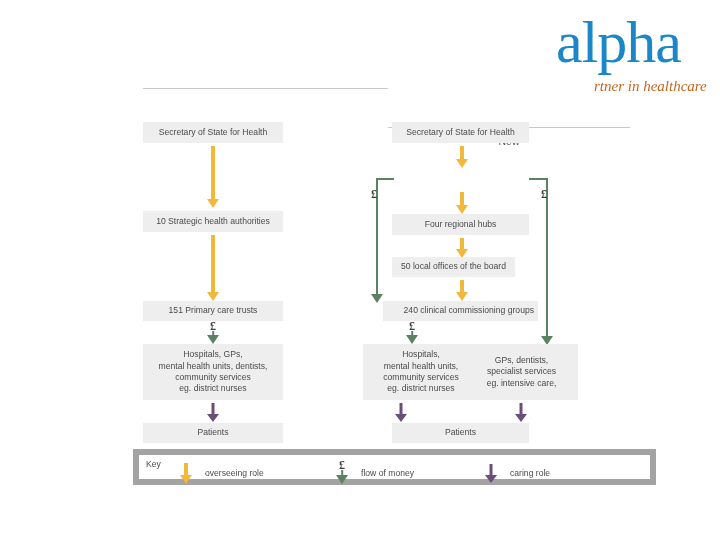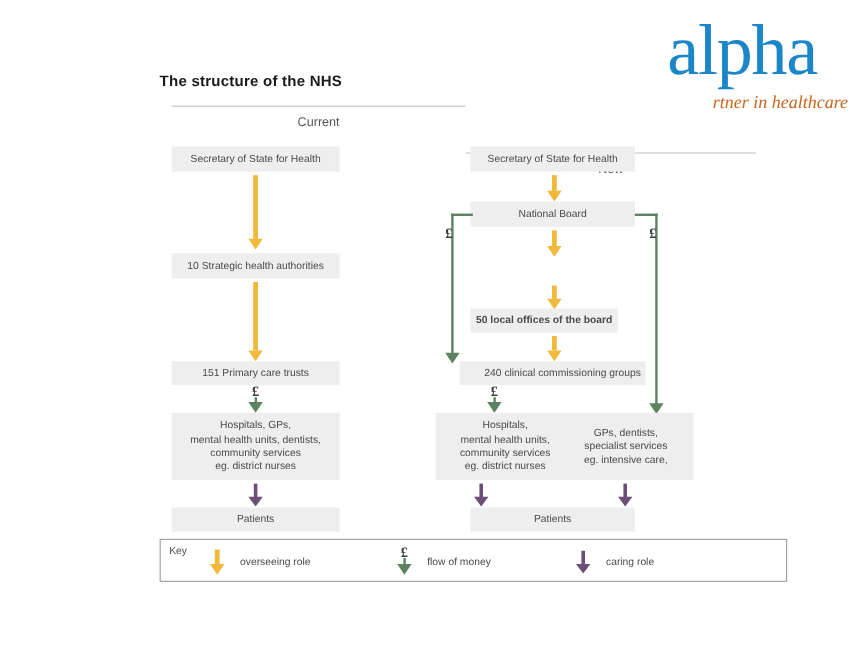--- a/index.html
+++ b/index.html
@@ -84,41 +84,39 @@
   }
   .gpound{
     position:absolute;
     font-family:"Liberation Serif","DejaVu Serif",serif;
     font-size:12px;line-height:12px;font-weight:bold;color:#3e3e3e;
   }
 
   
   #key{
     position:absolute;left:133px;top:449px;width:523px;height:36px;
-    border:1px solid #a3a3a3;background:#ffffff;box-sizing:border-box;
+    border:6px solid #a3a3a3;background:#ffffff;box-sizing:border-box;
   }
   #key .klabel{position:absolute;left:7px;top:4px;font-size:8.6px;color:#4a4a4a;}
   .kitem{position:absolute;top:8px;height:22px;}
   .kitem .ktext{position:absolute;left:26px;top:5px;font-size:8.6px;color:#4a4a4a;white-space:nowrap;}
 </style>
 </head>
 <body>
 
 <div id="slide">
 
   <div id="logo">
     <div class="mark">alpha</div>
     <div class="tagline">rtner in healthcare</div>
   </div>
 
-  <div id="title">The structure of the NHS</div>
 
   <div class="colhead" id="head-current">
     <div class="rule"></div>
-    <div class="lab">Current</div>
   </div>
   <div class="colhead" id="head-new">
     <div class="rule"></div>
     <div class="lab">New</div>
   </div>
 
   <div class="box" style="left:143px;top:122px;width:140px;height:21px;">
     <span class="lines">Secretary of State for Health</span>
   </div>
 
@@ -164,36 +162,36 @@
 
   <div class="box" style="left:392px;top:122px;width:137px;height:21px;">
     <span class="lines">Secretary of State for Health</span>
   </div>
 
   <div class="arrow a-yellow" style="left:454px;top:146px;width:15px;height:22px;">
     <div class="shaft" style="width:4px;height:13px;"></div>
     <div class="head"></div>
   </div>
 
-  <div class="box" style="left:392px;top:168px;width:137px;height:21px;">
-    <span class="lines">National Board</span>
-  </div>
 
   <div class="arrow a-yellow" style="left:454px;top:192px;width:15px;height:22px;">
     <div class="shaft" style="width:4px;height:13px;"></div>
     <div class="head"></div>
   </div>
 
+  <div class="box" style="left:392px;top:214px;width:137px;height:21px;">
+    <span class="lines">Four regional hubs</span>
+  </div>
 
   <div class="arrow a-yellow" style="left:454px;top:238px;width:15px;height:20px;">
     <div class="shaft" style="width:4px;height:11px;"></div>
     <div class="head"></div>
   </div>
 
-  <div class="box" style="left:392px;top:257px;width:123px;height:20px;font-weight:bold;">
+  <div class="box" style="left:392px;top:257px;width:123px;height:20px;">
     <span class="lines">50 local offices of the board</span>
   </div>
 
   <div class="arrow a-yellow" style="left:454px;top:280px;width:15px;height:21px;">
     <div class="shaft" style="width:4px;height:12px;"></div>
     <div class="head"></div>
   </div>
 
   <div class="box" style="left:383px;top:301px;width:155px;height:20px;justify-content:flex-end;">
     <span class="lines">240 clinical commissioning groups</span>

